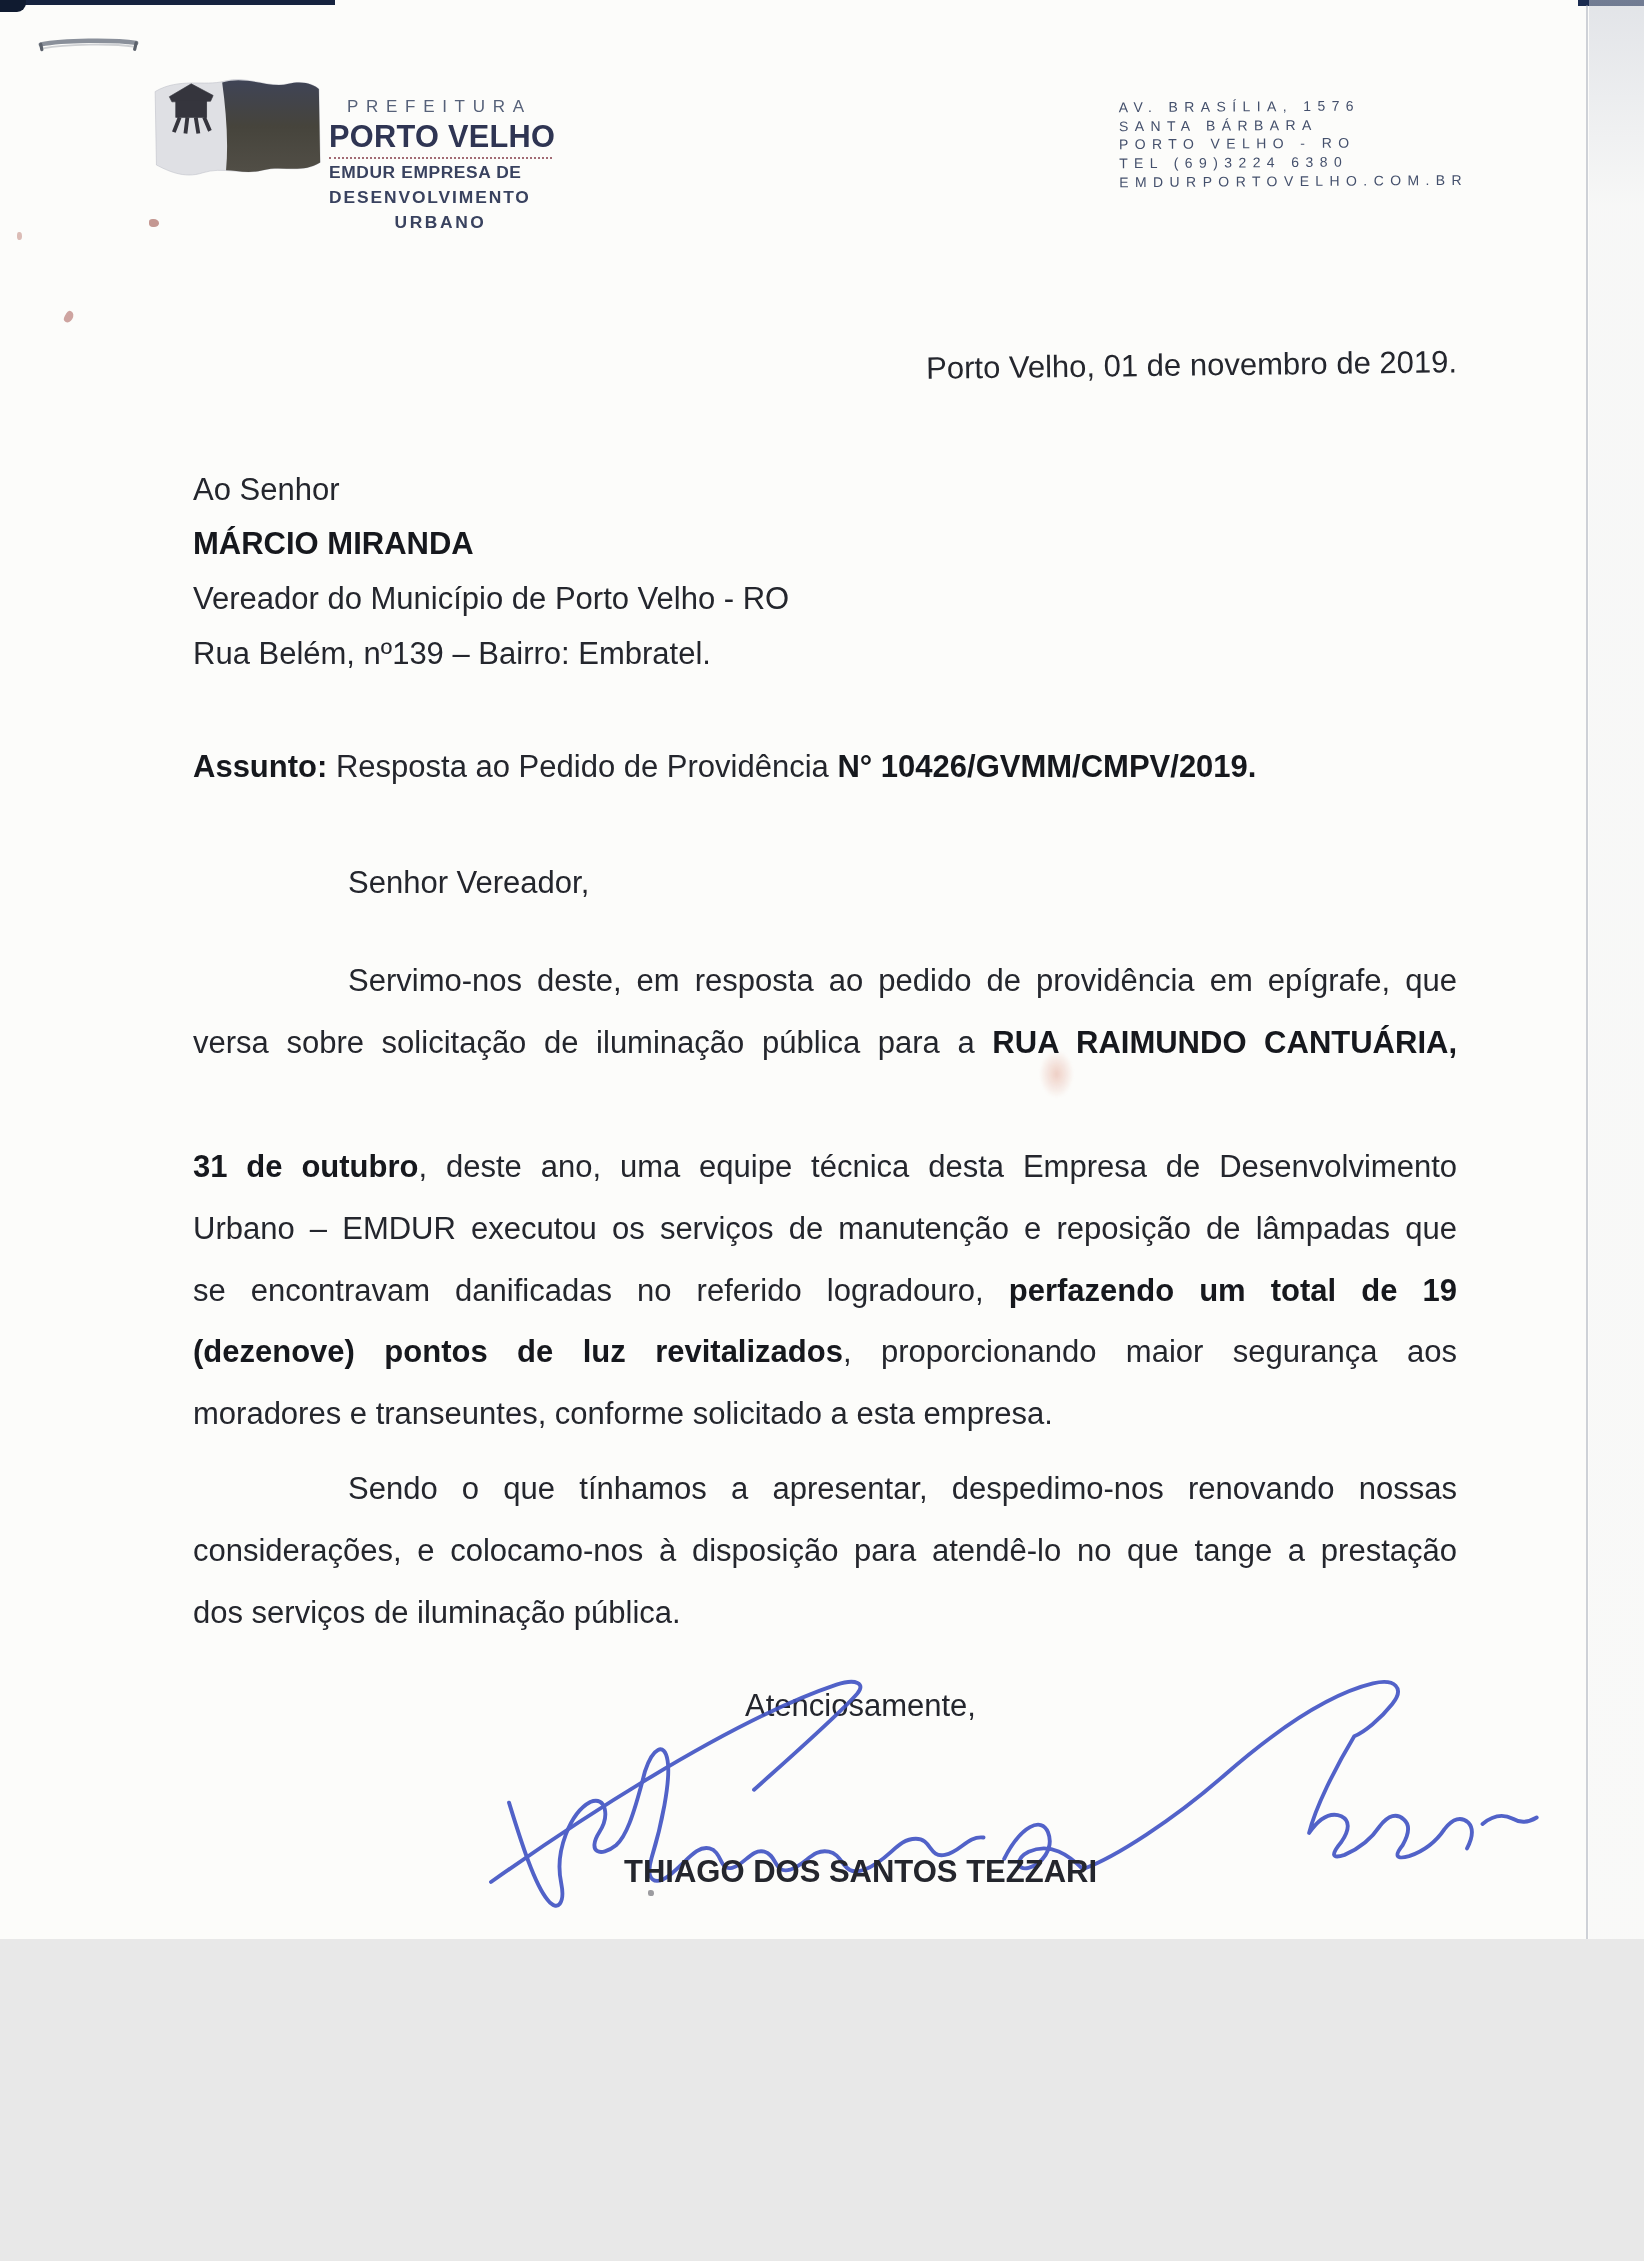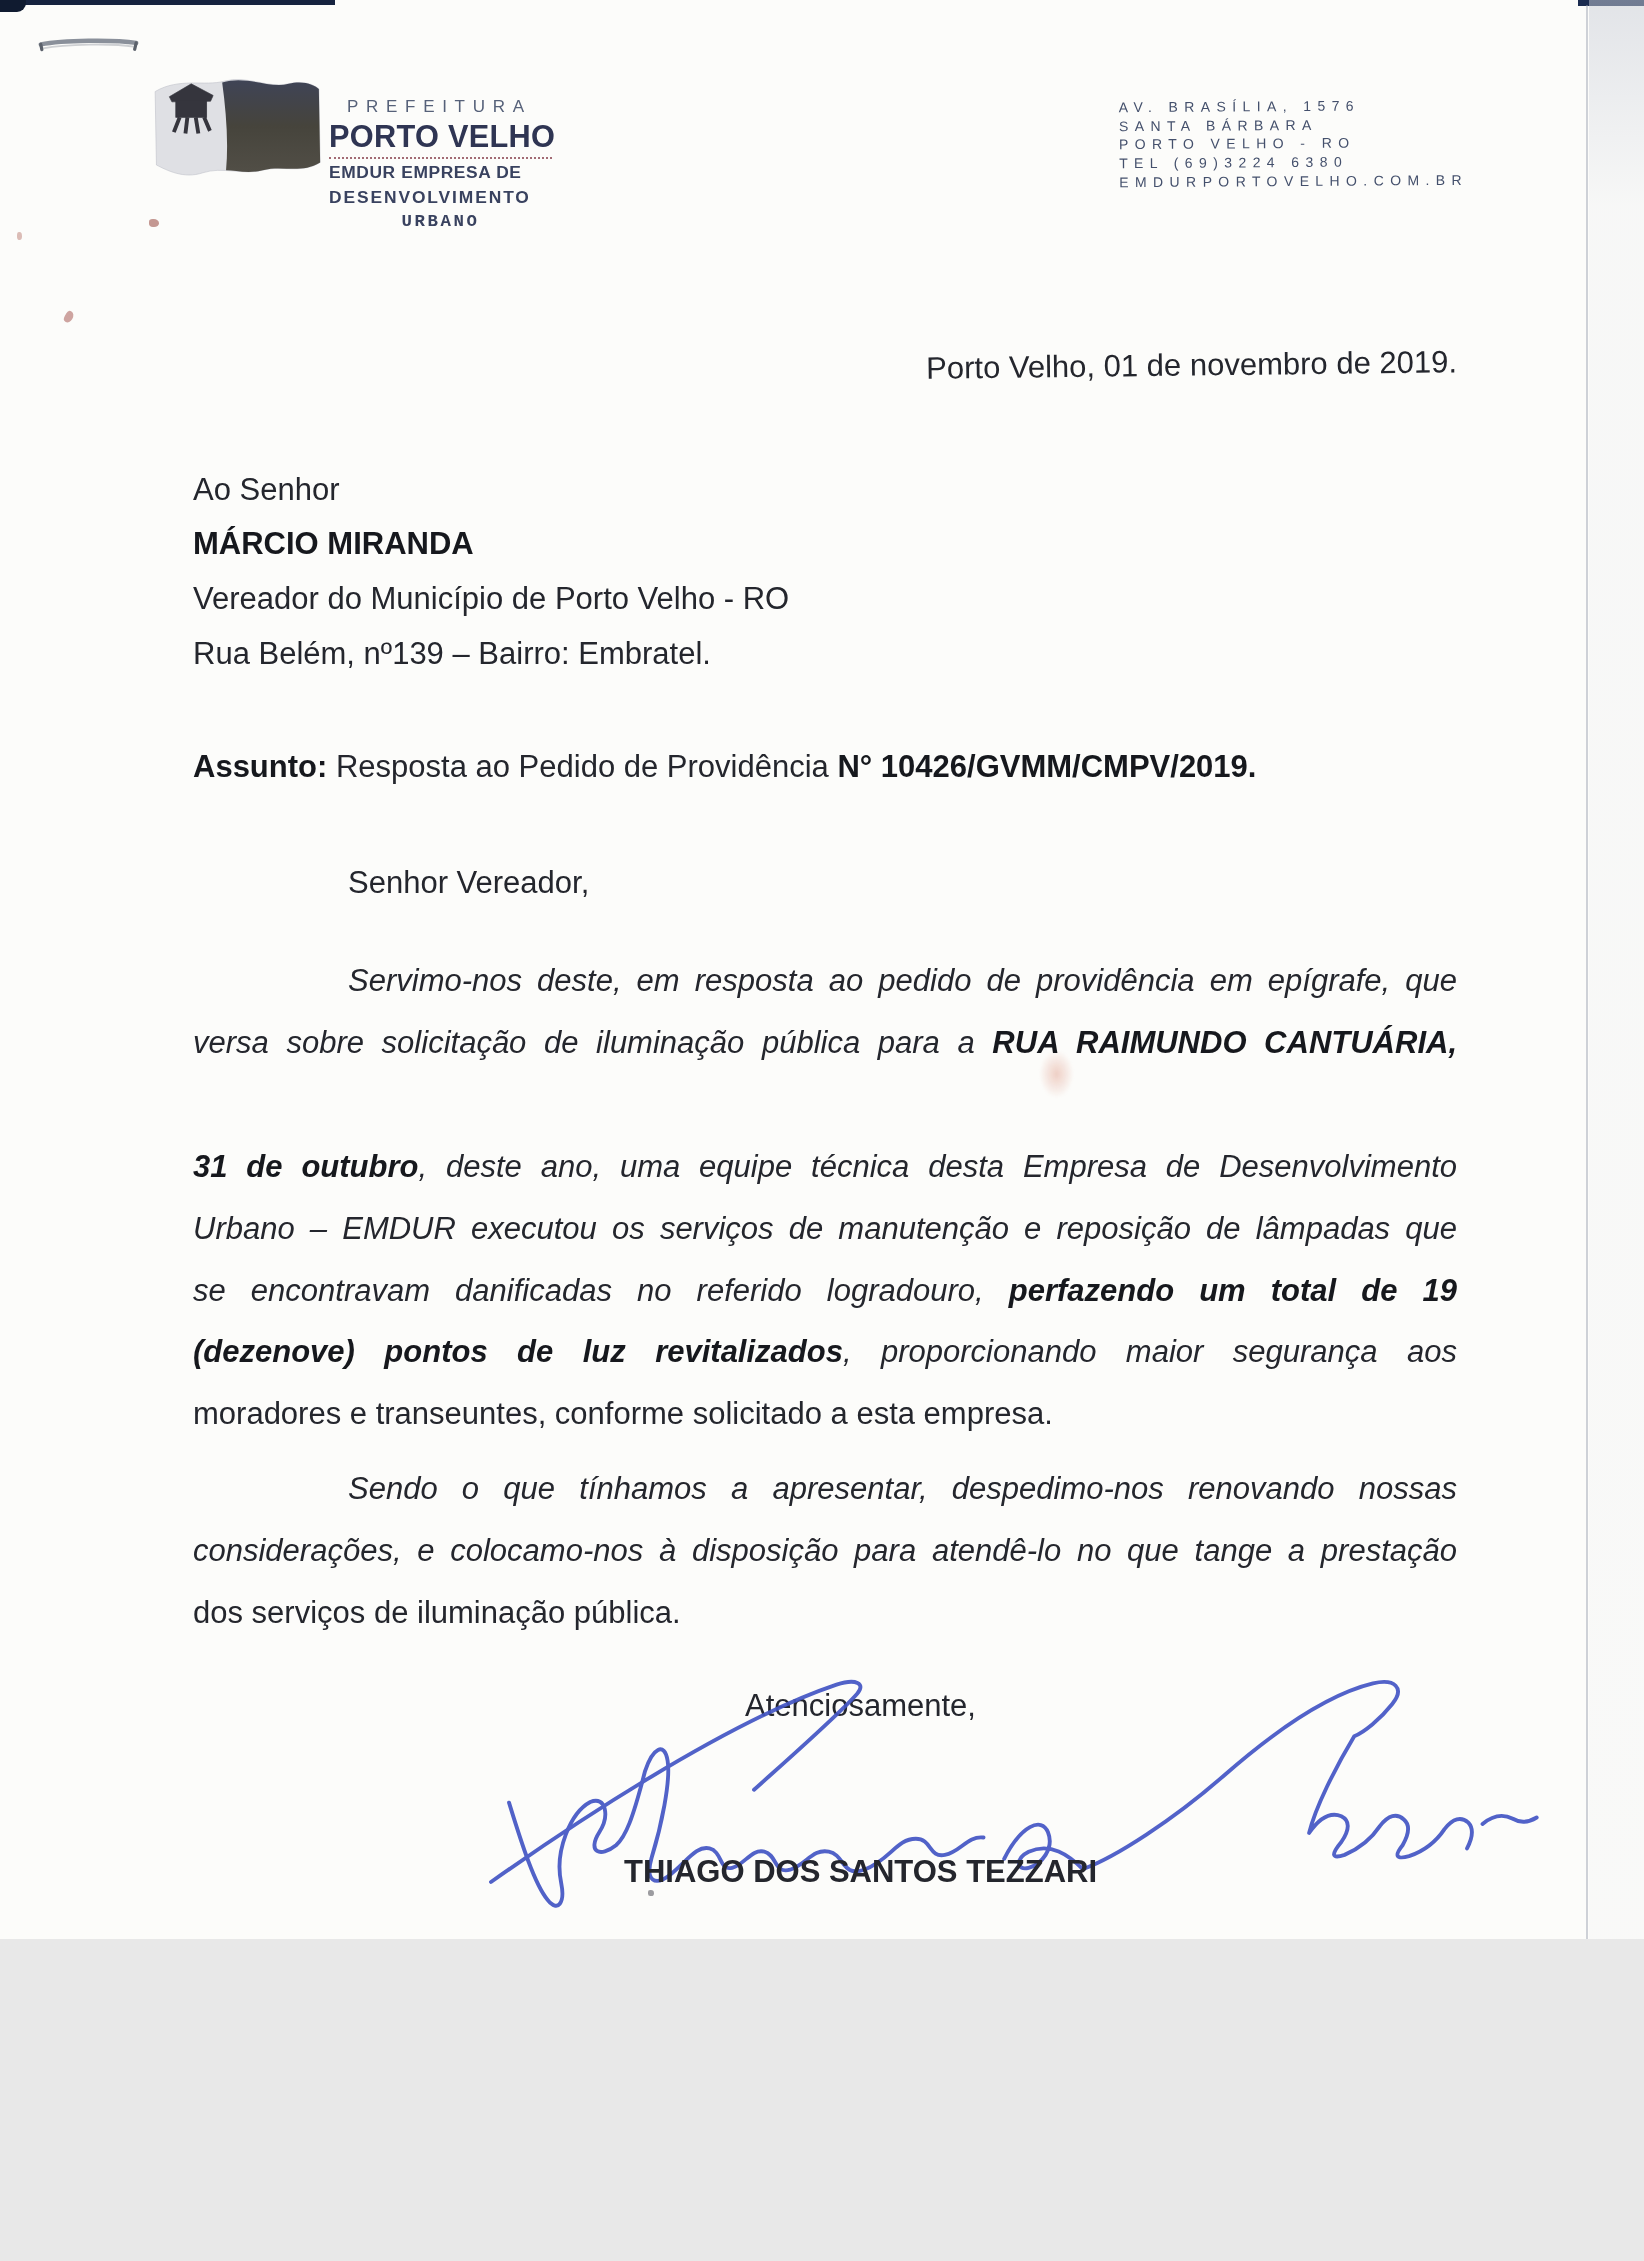--- a/index.html
+++ b/index.html
@@ -20,26 +20,26 @@
   .smudge{position:absolute;left:1039px;top:1050px;width:35px;height:48px;border-radius:50%;
     background:radial-gradient(ellipse at center,rgba(222,152,132,.45),rgba(222,152,132,0) 70%);filter:blur(1.3px);}
   
   .logo-flag{position:absolute;left:150px;top:72px;}
   .logo-textblock{position:absolute;left:329px;top:97px;width:223px;}
   .logo-prefeitura{font-size:17px;font-weight:400;letter-spacing:7.7px;color:#566179;padding-left:18px;}
   .logo-city{font-size:32px;font-weight:800;letter-spacing:0.3px;color:#2f3553;transform:scaleX(.96);transform-origin:left;margin-top:1.3px;white-space:nowrap;}
   .logo-rule{border-bottom:2.6px dotted #a26b74;width:223px;margin-top:1.3px;}
   .logo-sub{font-size:17.4px;font-weight:700;color:#39425f;letter-spacing:0.6px;margin-top:3.9px;white-space:nowrap;}
   .logo-sub2{letter-spacing:1.9px;}
-  .logo-sub3{text-align:center;letter-spacing:2.6px;font-family:Liberation Mono, monospace;}
+  .logo-sub3{text-align:center;letter-spacing:2.6px;}
   .address{position:absolute;left:1119px;top:97px;font-size:14px;letter-spacing:6.4px;
     color:#44506c;line-height:18.7px;white-space:nowrap;}
   
   .tl{position:absolute;left:193px;width:1264px;font-size:31px;line-height:37px;color:#24262d;white-space:nowrap;}
-  .just{text-align:justify;text-align-last:justify;text-justify:inter-word;white-space:normal;font-style:italic;}
+  .just{text-align:justify;text-align-last:justify;text-justify:inter-word;white-space:normal;}
   .indent{text-indent:155px;}
   .right{text-align:right;}
   .bold{font-weight:700;color:#16181d;}
   .b{font-weight:700;color:#16181d;}
   .center-block{position:absolute;left:193px;width:1335px;text-align:center;font-size:31px;color:#24262d;white-space:nowrap;}
   .sig-svg{position:absolute;left:451px;top:1664px;pointer-events:none;}
   
   .footer-logo{position:absolute;left:1353px;top:2067px;width:157px;text-align:center;}
   .footer-logo-text{font-size:30px;font-weight:700;letter-spacing:2.6px;color:#0c4a6e;margin-top:2.6px;}
 </style>

